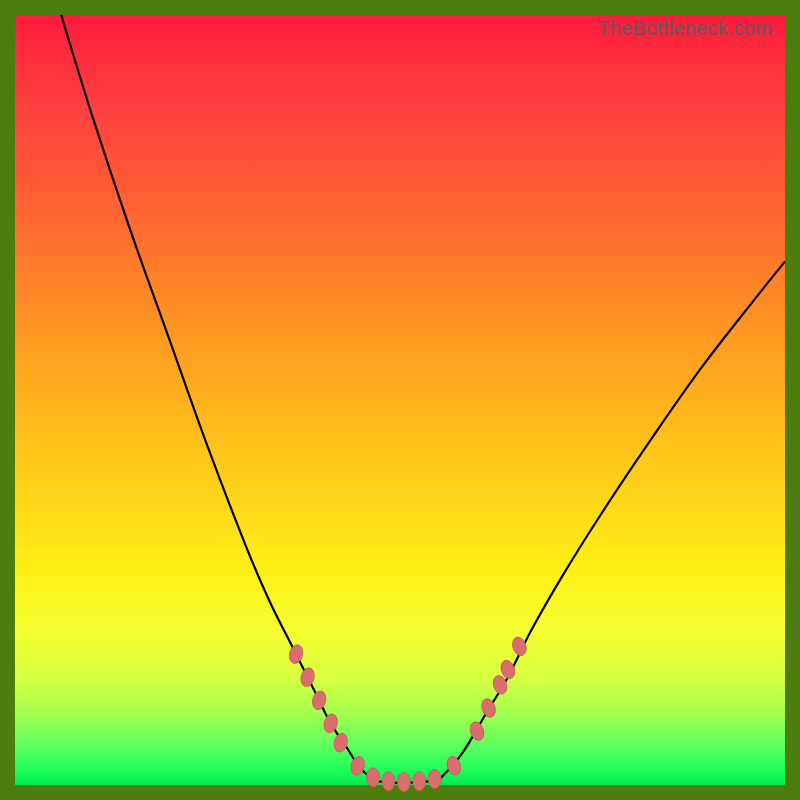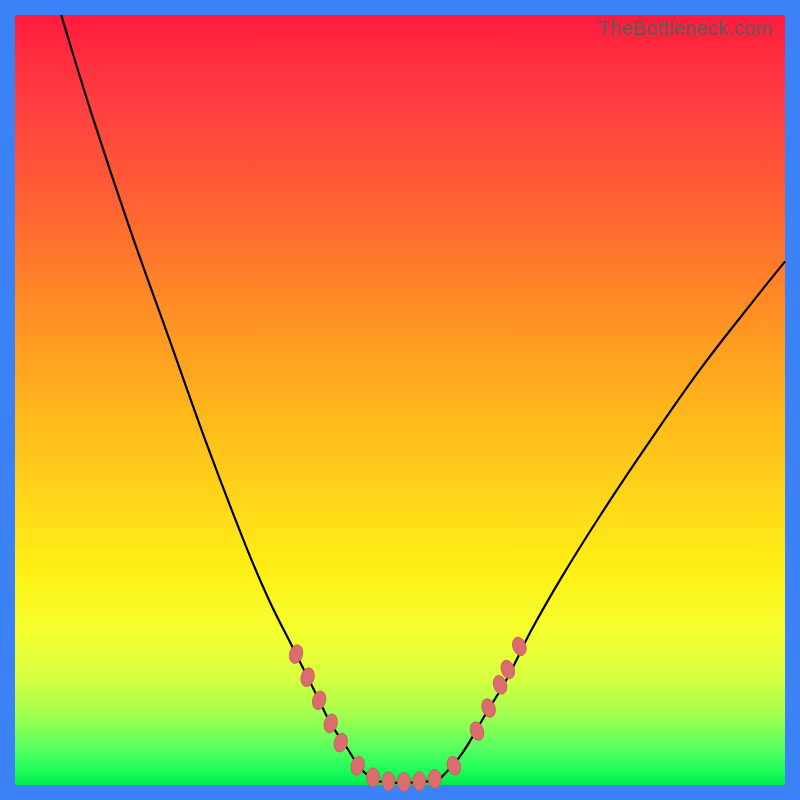--- a/index.html
+++ b/index.html
@@ -6,21 +6,21 @@
     margin: 0;
     padding: 0;
     width: 800px;
     height: 800px;
     overflow: hidden;
     font-family: Arial, Helvetica, sans-serif;
   }
   .frame {
     width: 800px;
     height: 800px;
-    background: #3b82f6;
+    background: #4d7c0f;
     position: relative;
   }
   .plot-area {
     position: absolute;
     left: 15px;
     top: 15px;
     width: 770px;
     height: 770px;
     
     background: linear-gradient(

